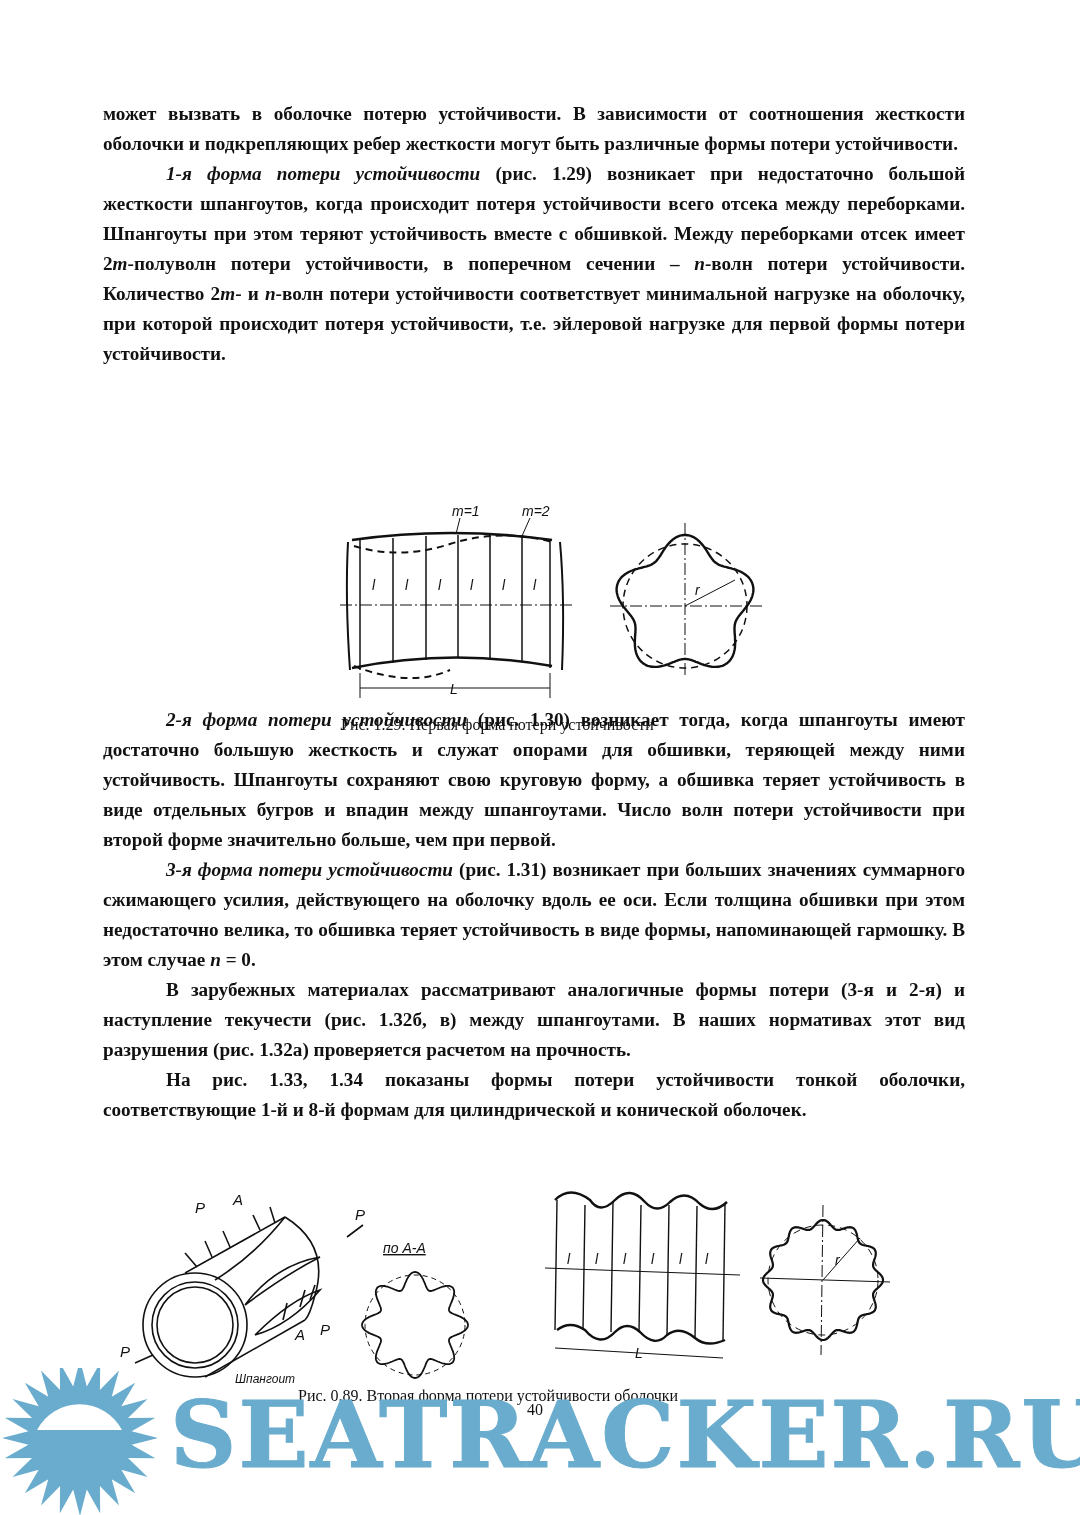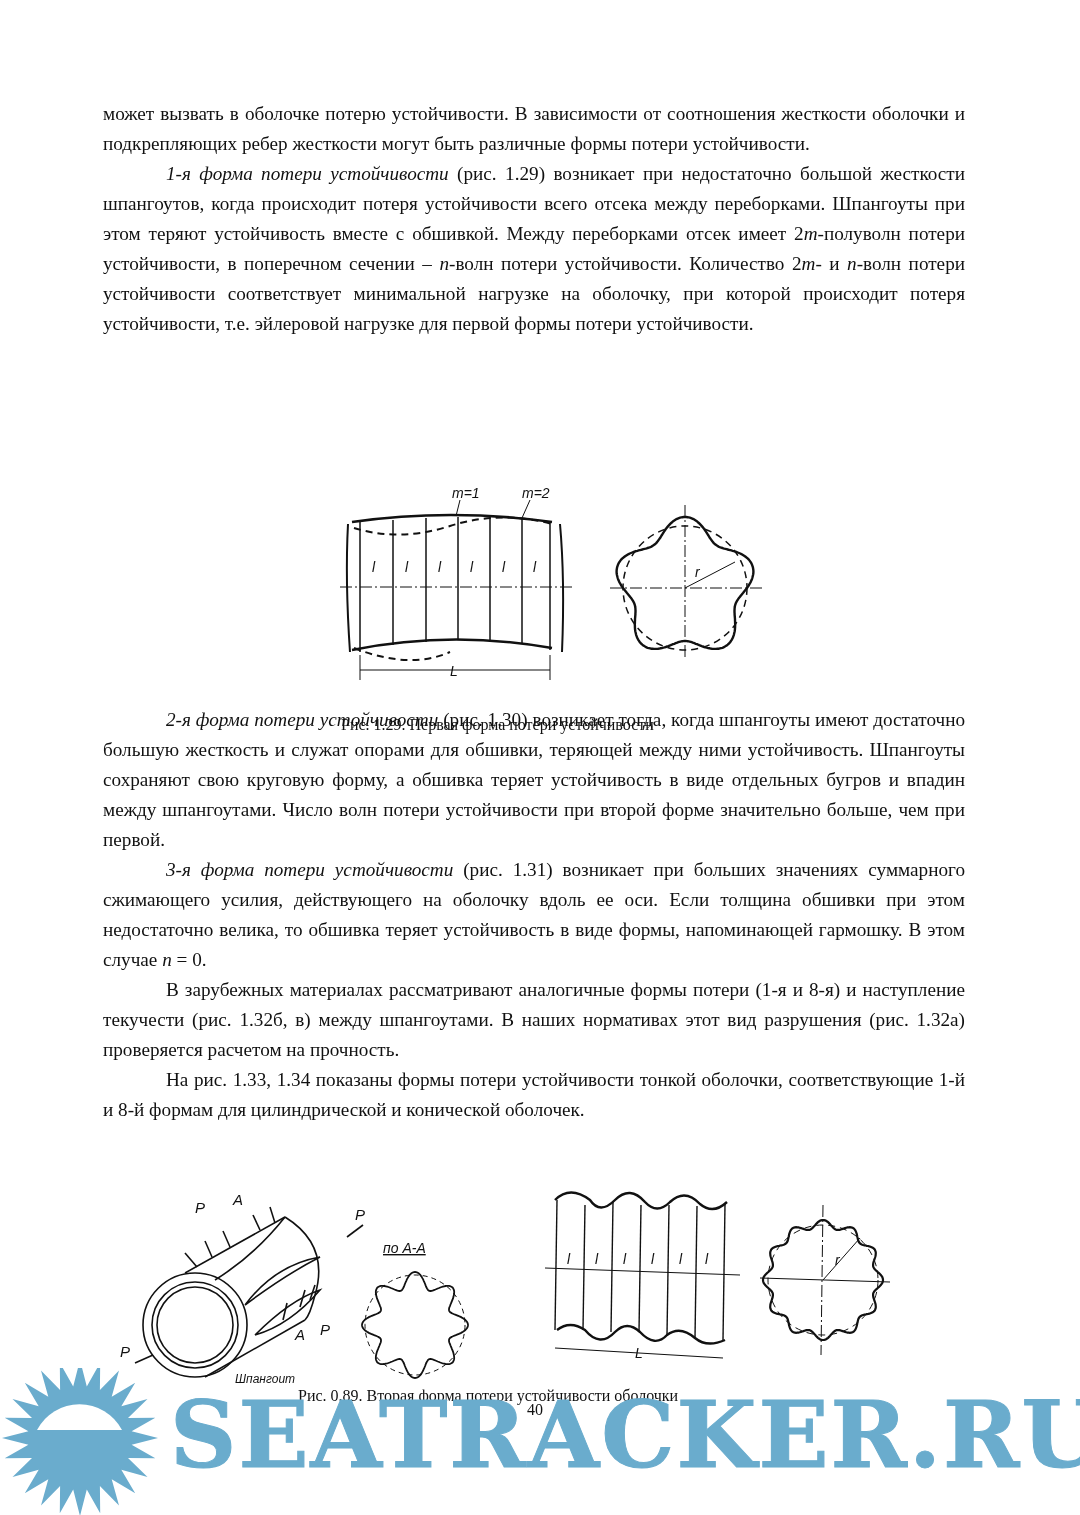--- a/index.html
+++ b/index.html
@@ -1,39 +1,39 @@
 <!DOCTYPE html>
 <html><head>
 <meta charset="utf-8">
 <style>
   html, body { margin: 0; padding: 0; background: #ffffff; }
   body { width: 1080px; height: 1515px; position: relative; overflow: hidden; font-family: "Liberation Serif", serif; color: #111; }
   .page { position: absolute; left: 0; top: 0; width: 1080px; height: 1515px; }
-  .text-block { position: absolute; left: 103px; width: 862px; font-size: 19.2px; line-height: 30px; text-align: justify; }
+  .text-block { position: absolute; left: 103px; width: 862px; font-size: 19.2px; line-height: 30px; text-align: justify; font-weight: bold; }
   .text-block p { margin: 0; }
   .indent { text-indent: 63px; }
   .it { font-style: italic; }
   .caption { position: absolute; font-size: 16px; line-height: 20px; white-space: nowrap; }
   .fig { position: absolute; }
   .fig svg { display: block; }
   .watermark { position: absolute; left: 0; top: 1368px; width: 1056px; height: 147px; pointer-events: none; }
   .wm-text { position: absolute; left: 170px; top: 12px; font-family: "DejaVu Serif", serif; font-weight: bold; font-size: 92px; letter-spacing: 2px; color: #6aaccd; line-height: 110px; -webkit-text-stroke: 1px #6aaccd; }
   .page-number { position: absolute; left: 527px; top: 1401px; font-size: 16px; }
 </style>
 </head>
 <body>
 
 <div class="page">
 
   <div class="text-block" style="top:99px;">
     <p>может вызвать в оболочке потерю устойчивости. В зависимости от соотношения жесткости оболочки и подкрепляющих ребер жесткости могут быть различные формы потери устойчивости.</p>
     <p class="indent"><span class="it">1-я форма потери устойчивости</span><span> (рис. 1.29) возникает при недостаточно большой жесткости шпангоутов, когда происходит потеря устойчивости всего отсека между переборками. Шпангоуты при этом теряют устойчивость вместе с обшивкой. Между переборками отсек имеет 2</span><span class="it">m</span><span>-полуволн потери устойчивости, в поперечном сечении – </span><span class="it">n</span><span>-волн потери устойчивости. Количество 2</span><span class="it">m</span><span>- и </span><span class="it">n</span><span>-волн потери устойчивости соответствует минимальной нагрузке на оболочку, при которой происходит потеря устойчивости, т.е. эйлеровой нагрузке для первой формы потери устойчивости.</span></p>
   </div>
 
-  <div class="fig" style="left:340px; top:480px;">
+  <div class="fig" style="left:340px; top:498px;">
     <svg width="440" height="210" viewBox="0 0 440 210">
       <g fill="none" stroke="#111" stroke-width="2">
 
         <path d="M8,44 Q5,100 10,172"></path>
         <path d="M220,44 Q225,100 222,172"></path>
         <path d="M12,42 Q110,28 212,42" stroke-width="2.6"></path>
         <path d="M12,170 Q110,150 212,168" stroke-width="2.6"></path>
         <path d="M14,48 Q60,62 110,46 Q160,30 212,44" stroke-dasharray="7,5"></path>
         <path d="M14,168 Q70,190 110,172" stroke-dasharray="7,5"></path>
         <g stroke-width="1.5">
@@ -71,21 +71,21 @@
         <line x1="345" y1="25" x2="345" y2="180" stroke-width="1" stroke-dasharray="12,3,2,3"></line>
         <line x1="345" y1="108" x2="395" y2="82" stroke-width="1"></line>
       </g>
     </svg>
   </div>
   <div class="caption" style="left:341px; top:715px;">Рис. 1.29. Первая форма потери устойчивости</div>
 
   <div class="text-block" style="top:705px;">
     <p class="indent"><span class="it">2-я форма потери устойчивости</span><span> (рис. 1.30) возникает тогда, когда шпангоуты имеют достаточно большую жесткость и служат опорами для обшивки, теряющей между ними устойчивость. Шпангоуты сохраняют свою круговую форму, а обшивка теряет устойчивость в виде отдельных бугров и впадин между шпангоутами. Число волн потери устойчивости при второй форме значительно больше, чем при первой.</span></p>
     <p class="indent"><span class="it">3-я форма потери устойчивости</span><span> (рис. 1.31) возникает при больших значениях суммарного сжимающего усилия, действующего на оболочку вдоль ее оси. Если толщина обшивки при этом недостаточно велика, то обшивка теряет устойчивость в виде формы, напоминающей гармошку. В этом случае </span><span class="it">n</span><span> = 0.</span></p>
-    <p class="indent">В зарубежных материалах рассматривают аналогичные формы потери (1-я и 8-я) и наступление текучести (рис. 1.32б, в) между шпангоутами. В наших нормативах этот вид разрушения (рис. 1.32а) проверяется расчетом на прочность.</p>
+    <p class="indent">В зарубежных материалах рассматривают аналогичные формы потери (3-я и 2-я) и наступление текучести (рис. 1.32б, в) между шпангоутами. В наших нормативах этот вид разрушения (рис. 1.32а) проверяется расчетом на прочность.</p>
     <p class="indent">На рис. 1.33, 1.34 показаны формы потери устойчивости тонкой оболочки, соответствующие 1-й и 8-й формам для цилиндрической и конической оболочек.</p>
   </div>
 
   <div class="fig" style="left:115px; top:1185px;">
     <svg width="360" height="200" viewBox="0 0 360 200">
       <g fill="none" stroke="#111" stroke-width="1.6">
         <ellipse cx="80" cy="140" rx="52" ry="52"></ellipse>
         <ellipse cx="80" cy="140" rx="43" ry="43"></ellipse>
         <ellipse cx="80" cy="140" rx="38" ry="38"></ellipse>
         <path d="M70,88 L170,32"></path>

